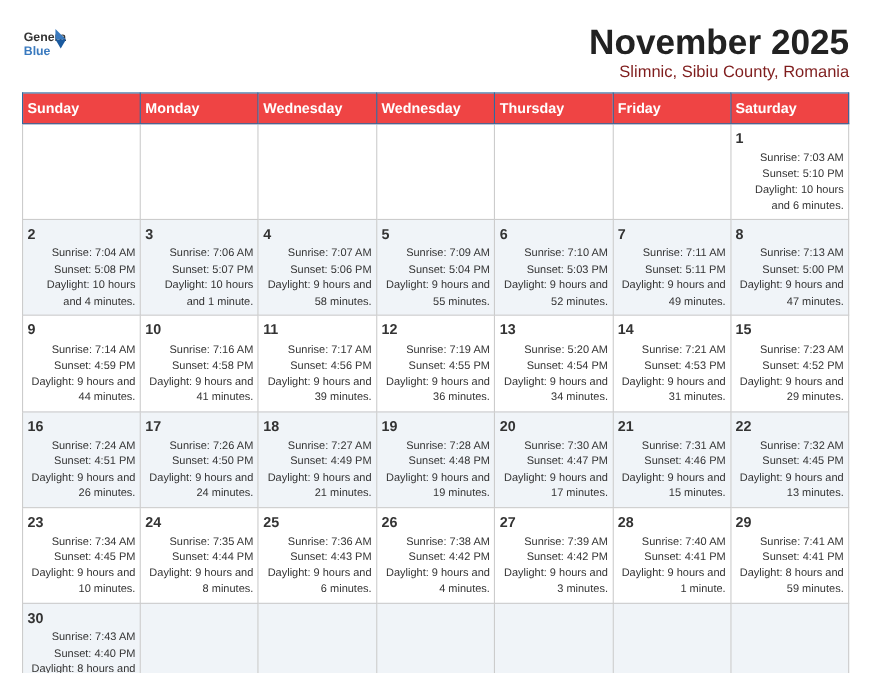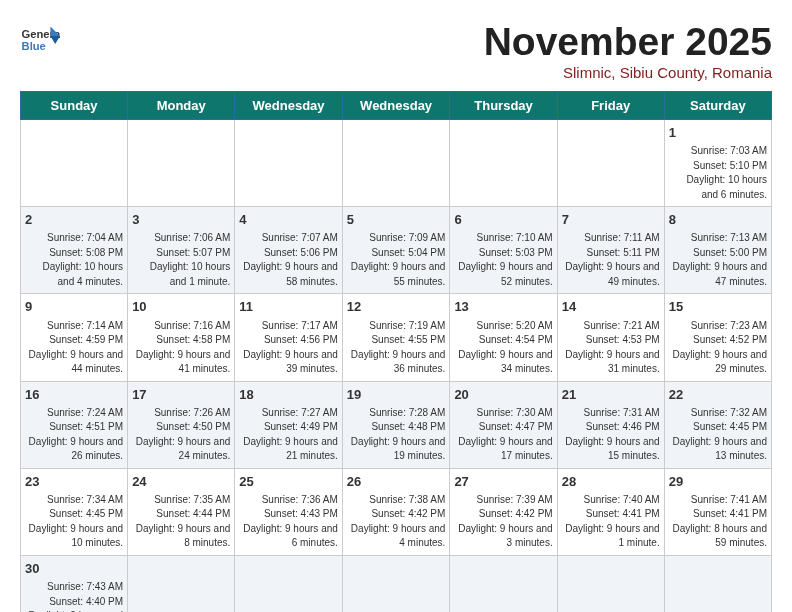--- a/index.html
+++ b/index.html
@@ -22,39 +22,39 @@
       gap: 4px;
     }
     .logo-icon {
       width: 40px;
       height: 40px;
     }
     .title-section {
       text-align: right;
     }
     .month-year {
-      font-size: 39px;
+      font-size: 32px;
       font-weight: bold;
       color: #222;
       text-align: center;
     }
     .location {
       font-size: 15px;
       color: #7f1d1d;
     }
     .calendar {
       width: 100%;
       border-collapse: collapse;
       font-size: 11px;
     }
     .calendar th {
-      background-color: #0f766e;
+      background-color: #ef4444;
       color: white;
       padding: 6px 4px;
-      text-align: center;
+      text-align: left;
       font-size: 13px;
       font-weight: bold;
       border: 1px solid #2d6aa0;
     }
     .calendar td {
       border: 1px solid #ccc;
       vertical-align: top;
       padding: 4px;
       width: 108px;
       min-height: 80px;

